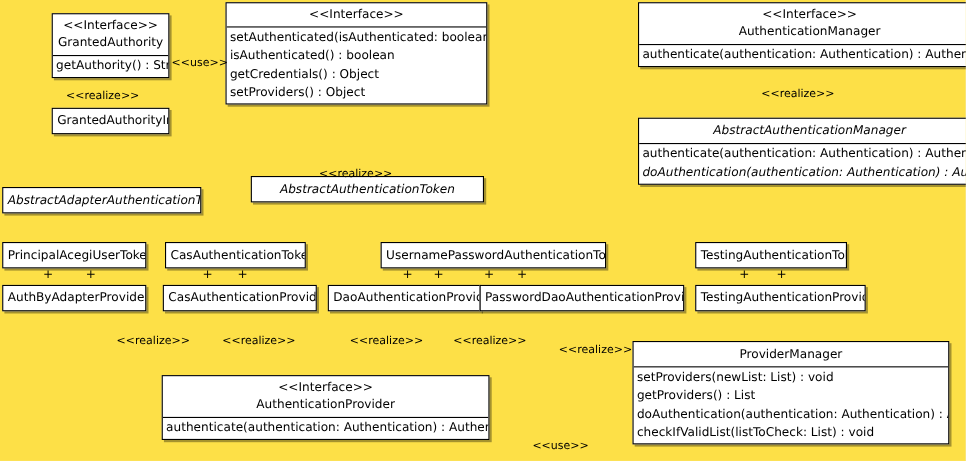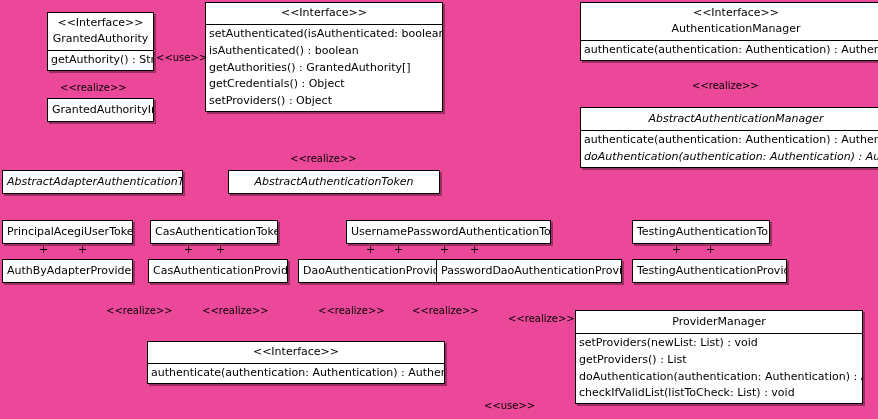--- a/index.html
+++ b/index.html
@@ -10,21 +10,21 @@
     width: 878px;
     height: 419px;
     background: #eeeeee;
     font-family: "DejaVu Sans", sans-serif;
     overflow: hidden;
   }
   #canvas {
     position: relative;
     width: 878px;
     height: 419px;
-    background: #ec4899;
+    background: #fde047;
   }
   #edges {
     position: absolute;
     left: 0;
     top: 0;
     width: 878px;
     height: 419px;
     pointer-events: none;
   }
   .uml-class {
@@ -164,21 +164,20 @@
     </div>
   </div>
 
   <div class="uml-class" style="left:205px; top:2px; width:238px;">
     <div class="uml-head">
       <span class="stereotype">&lt;&lt;Interface&gt;&gt;</span>
     </div>
     <div class="uml-members">
       <div class="member">setAuthenticated(isAuthenticated: boolean) : void</div>
       <div class="member">isAuthenticated() : boolean</div>
-      <div class="member">getAuthorities() : GrantedAuthority[]</div>
       <div class="member">getCredentials() : Object</div>
       <div class="member">setProviders() : Object</div>
     </div>
   </div>
 
   <div class="uml-class" style="left:580px; top:2px; width:312px;">
     <div class="uml-head">
       <span class="stereotype">&lt;&lt;Interface&gt;&gt;</span>
       <span class="cls-name">AuthenticationManager</span>
     </div>
@@ -196,21 +195,21 @@
       <div class="member abstract">doAuthentication(authentication: Authentication) : Authentication</div>
     </div>
   </div>
 
   <div class="uml-class" style="left:2px; top:170px; width:181px;">
     <div class="uml-head compact">
       <span class="cls-name abstract">AbstractAdapterAuthenticationToken</span>
     </div>
   </div>
 
-  <div class="uml-class" style="left:228px; top:170px; width:212px;">
+  <div class="uml-class" style="left:228px; top:160px; width:212px;">
     <div class="uml-head compact">
       <span class="cls-name abstract">AbstractAuthenticationToken</span>
     </div>
   </div>
 
   <div class="uml-class" style="left:2px; top:220px; width:131px;">
     <div class="uml-head compact">
       <span class="cls-name">PrincipalAcegiUserToken</span>
     </div>
   </div>
@@ -259,20 +258,21 @@
 
   <div class="uml-class" style="left:632px; top:259px; width:155px;">
     <div class="uml-head compact">
       <span class="cls-name">TestingAuthenticationProvider</span>
     </div>
   </div>
 
   <div class="uml-class" style="left:147px; top:341px; width:298px;">
     <div class="uml-head">
       <span class="stereotype">&lt;&lt;Interface&gt;&gt;</span>
+      <span class="cls-name">AuthenticationProvider</span>
     </div>
     <div class="uml-members">
       <div class="member">authenticate(authentication: Authentication) : Authentication</div>
     </div>
   </div>
 
   <div class="uml-class" style="left:575px; top:310px; width:288px;">
     <div class="uml-head compact">
       <span class="cls-name">ProviderManager</span>
     </div>

